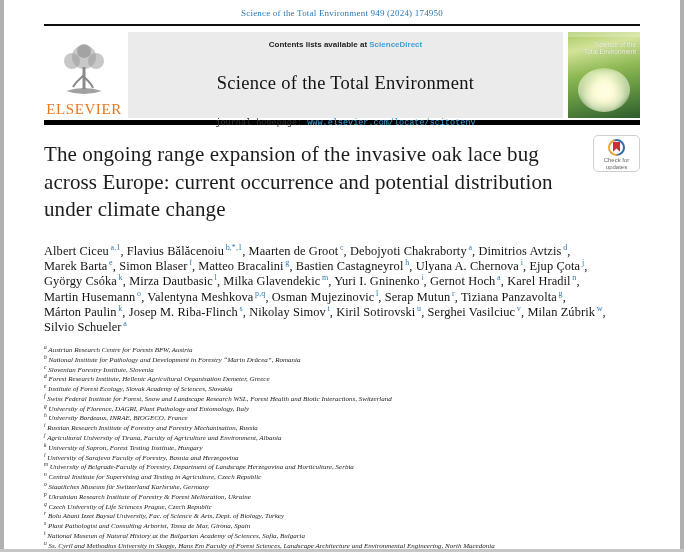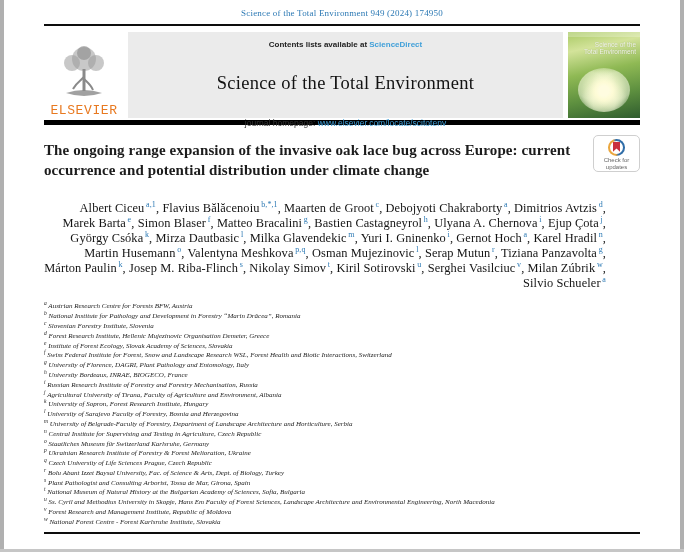--- a/index.html
+++ b/index.html
@@ -23,33 +23,33 @@
   }
   .rule-thin  { margin-top:6px; border-top:2px solid #0d0d0d; }
   .rule-thick { margin-top:2px; height:5px; background:#000; }
   .rule-bottom{ margin-top:4px; border-top:2px solid #0d0d0d; }
 
   
   .masthead { margin-top:6px; display:flex; height:86px; }
   .logo-col { width:80px; display:flex; flex-direction:column; align-items:center; justify-content:flex-end; padding-bottom:1px; }
   .logo-col svg { display:block; }
   .pub-name {
-    font-size:13px; color:#e87920; letter-spacing:0.6px; line-height:1;
-    margin-top:1px; font-family:Liberation Mono, monospace;
+    font-size:15px; color:#e87920; letter-spacing:0.6px; line-height:1;
+    margin-top:1px; font-family:Liberation Serif, serif;
   }
   .band {
     flex:1; background:#ebebeb; margin-left:4px;
     display:flex; flex-direction:column; justify-content:space-between;
     text-align:center; padding:8px 4px 9px;gap:24px;
   }
   .contents-line, .homepage-line {
     font-family:"Liberation Sans","DejaVu Sans",sans-serif;
     font-size:8px; color:#222; font-weight:bold;
   }
-  .homepage-line { font-weight:normal; font-size:8.5px; color:#333; }
+  .homepage-line { font-weight:normal; font-size:8.5px; color:#333;font-family:Liberation Mono, monospace; }
   .link { color:#41a0d9; }
   .jtitle { font-size:18.5px; color:#121212; letter-spacing:0.3px; }
 
   .cover {
     width:72px; margin-left:5px; position:relative; overflow:hidden;
     background:linear-gradient(168deg,#a8c963 0%,#d3e39a 20%,#8fb954 45%,#5d8f3f 72%,#2f5c2e 100%);
   }
   .cover-title {
     position:absolute; top:9px; right:4px; text-align:right;
     font-family:"Liberation Sans",sans-serif; font-size:6.5px; line-height:1.15;
@@ -62,21 +62,21 @@
       radial-gradient(circle at 50% 52%, #fffce0 0 14%, rgba(255,252,214,0.95) 26%, rgba(245,250,205,0.45) 52%, rgba(245,250,205,0.0) 68%),
       radial-gradient(circle at 24% 40%, rgba(255,255,235,0.55) 0 28%, transparent 55%),
       radial-gradient(circle at 76% 40%, rgba(255,255,235,0.55) 0 28%, transparent 55%),
       radial-gradient(circle at 50% 78%, rgba(255,255,235,0.5) 0 26%, transparent 55%);
   }
   .cover-band { position:absolute; top:0; left:0; width:100%; height:5px; background:rgba(255,255,255,0.25); }
 
   
   .title-row { margin-top:16px; display:flex; justify-content:space-between; align-items:flex-start; }
   h1.article-title {
-    max-width:538px; font-size:15px; font-weight:bold; color:#1c1c1c;
+    max-width:538px; font-size:21px; font-weight:normal; color:#1c1c1c;
     line-height:1.32; letter-spacing:0.1px;
   }
   .badge {
     width:47px; height:37px; border:1px solid #cfcfcf; border-radius:5px;
     margin-top:-6px; flex-shrink:0;
     display:flex; flex-direction:column; align-items:center; padding-top:3px;
     background:#fff; cursor:pointer;
   }
   .crossmark-ring {
     width:17px; height:17px; border-radius:50%;
@@ -92,21 +92,21 @@
     clip-path:polygon(0 0,100% 0,100% 100%,50% 68%,0 100%);
   }
   .badge-text {
     margin-top:1px; font-family:"Liberation Sans",sans-serif; font-size:6px;
     color:#666; line-height:1.2; text-align:center;
   }
 
   
   .authors {
     margin-top:20px; max-width:562px; font-size:12.4px; color:#141414;
-    line-height:1.22; letter-spacing:0.1px;text-align:right;
+    line-height:1.22; letter-spacing:0.1px;
   }
   .authors sup { font-size:8px; color:#2c79b4; line-height:0; }
 
   
   .affils { margin-top:11px; font-style:italic; font-size:7px; line-height:1.4; color:#222; }
   .affil sup { font-size:5.5px; line-height:0; }
 </style>
 </head>
 <body>
 
@@ -169,30 +169,30 @@
       </div>
     </div>
   </div>
 
   <div class="authors"><span><span>Albert Ciceu</span><sup> a,1</sup>, </span><span><span>Flavius Bălăcenoiu</span><sup> b,*,1</sup>, </span><span><span>Maarten de Groot</span><sup> c</sup>, </span><span><span>Debojyoti Chakraborty</span><sup> a</sup>, </span><span><span>Dimitrios Avtzis</span><sup> d</sup>, </span><span><span>Marek Barta</span><sup> e</sup>, </span><span><span>Simon Blaser</span><sup> f</sup>, </span><span><span>Matteo Bracalini</span><sup> g</sup>, </span><span><span>Bastien Castagneyrol</span><sup> h</sup>, </span><span><span>Ulyana A. Chernova</span><sup> i</sup>, </span><span><span>Ejup Çota</span><sup> j</sup>, </span><span><span>György Csóka</span><sup> k</sup>, </span><span><span>Mirza Dautbasic</span><sup> l</sup>, </span><span><span>Milka Glavendekic</span><sup> m</sup>, </span><span><span>Yuri I. Gninenko</span><sup> i</sup>, </span><span><span>Gernot Hoch</span><sup> a</sup>, </span><span><span>Karel Hradil</span><sup> n</sup>, </span><span><span>Martin Husemann</span><sup> o</sup>, </span><span><span>Valentyna Meshkova</span><sup> p,q</sup>, </span><span><span>Osman Mujezinovic</span><sup> l</sup>, </span><span><span>Serap Mutun</span><sup> r</sup>, </span><span><span>Tiziana Panzavolta</span><sup> g</sup>, </span><span><span>Márton Paulin</span><sup> k</sup>, </span><span><span>Josep M. Riba-Flinch</span><sup> s</sup>, </span><span><span>Nikolay Simov</span><sup> t</sup>, </span><span><span>Kiril Sotirovski</span><sup> u</sup>, </span><span><span>Serghei Vasilciuc</span><sup> v</sup>, </span><span><span>Milan Zúbrik</span><sup> w</sup>, </span><span><span>Silvio Schueler</span><sup> a</sup></span></div>
 
   <div class="affils">
       <div class="affil"><sup>a</sup><span> Austrian Research Centre for Forests BFW, Austria</span></div>
       <div class="affil"><sup>b</sup><span> National Institute for Pathology and Development in Forestry “Marin Drăcea”, Romania</span></div>
       <div class="affil"><sup>c</sup><span> Slovenian Forestry Institute, Slovenia</span></div>
-      <div class="affil"><sup>d</sup><span> Forest Research Institute, Hellenic Mujezinovic Organisation Demeter, Greece</span></div>
+      <div class="affil"><sup>d</sup><span> Forest Research Institute, Hellenic Agricultural Organisation Demeter, Greece</span></div>
       <div class="affil"><sup>e</sup><span> Institute of Forest Ecology, Slovak Academy of Sciences, Slovakia</span></div>
       <div class="affil"><sup>f</sup><span> Swiss Federal Institute for Forest, Snow and Landscape Research WSL, Forest Health and Biotic Interactions, Switzerland</span></div>
       <div class="affil"><sup>g</sup><span> University of Florence, DAGRI, Plant Pathology and Entomology, Italy</span></div>
       <div class="affil"><sup>h</sup><span> University Bordeaux, INRAE, BIOGECO, France</span></div>
       <div class="affil"><sup>i</sup><span> Russian Research Institute of Forestry and Forestry Mechanisation, Russia</span></div>
       <div class="affil"><sup>j</sup><span> Agricultural University of Tirana, Faculty of Agriculture and Environment, Albania</span></div>
-      <div class="affil"><sup>k</sup><span> University of Sopron, Forest Research Institute, Hungary</span></div>
+      <div class="affil"><sup>k</sup><span> University of Sopron, Forest Testing Institute, Hungary</span></div>
       <div class="affil"><sup>l</sup><span> University of Sarajevo Faculty of Forestry, Bosnia and Herzegovina</span></div>
-      <div class="affil"><sup>m</sup><span> University of Belgrade-Faculty of Forestry, Department of Landscape Architecture and Horticulture, Serbia</span></div>
+      <div class="affil"><sup>m</sup><span> University of Belgrade-Faculty of Forestry, Department of Landscape Herzegovina and Horticulture, Serbia</span></div>
       <div class="affil"><sup>n</sup><span> Central Institute for Supervising and Testing in Agriculture, Czech Republic</span></div>
       <div class="affil"><sup>o</sup><span> Staatliches Museum für Switzerland Karlsruhe, Germany</span></div>
       <div class="affil"><sup>p</sup><span> Ukrainian Research Institute of Forestry &amp; Forest Melioration, Ukraine</span></div>
       <div class="affil"><sup>q</sup><span> Czech University of Life Sciences Prague, Czech Republic</span></div>
       <div class="affil"><sup>r</sup><span> Bolu Abant Izzet Baysal University, Fac. of Science &amp; Arts, Dept. of Biology, Turkey</span></div>
       <div class="affil"><sup>s</sup><span> Plant Pathologist and Consulting Arborist, Tossa de Mar, Girona, Spain</span></div>
       <div class="affil"><sup>t</sup><span> National Museum of Natural History at the Bulgarian Academy of Sciences, Sofia, Bulgaria</span></div>
       <div class="affil"><sup>u</sup><span> Ss. Cyril and Methodius University in Skopje, Hans Em Faculty of Forest Sciences, Landscape Architecture and Environmental Engineering, North Macedonia</span></div>
       <div class="affil"><sup>v</sup><span> Forest Research and Management Institute, Republic of Moldova</span></div>
       <div class="affil"><sup>w</sup><span> National Forest Centre - Forest Karlsruhe Institute, Slovakia</span></div>

